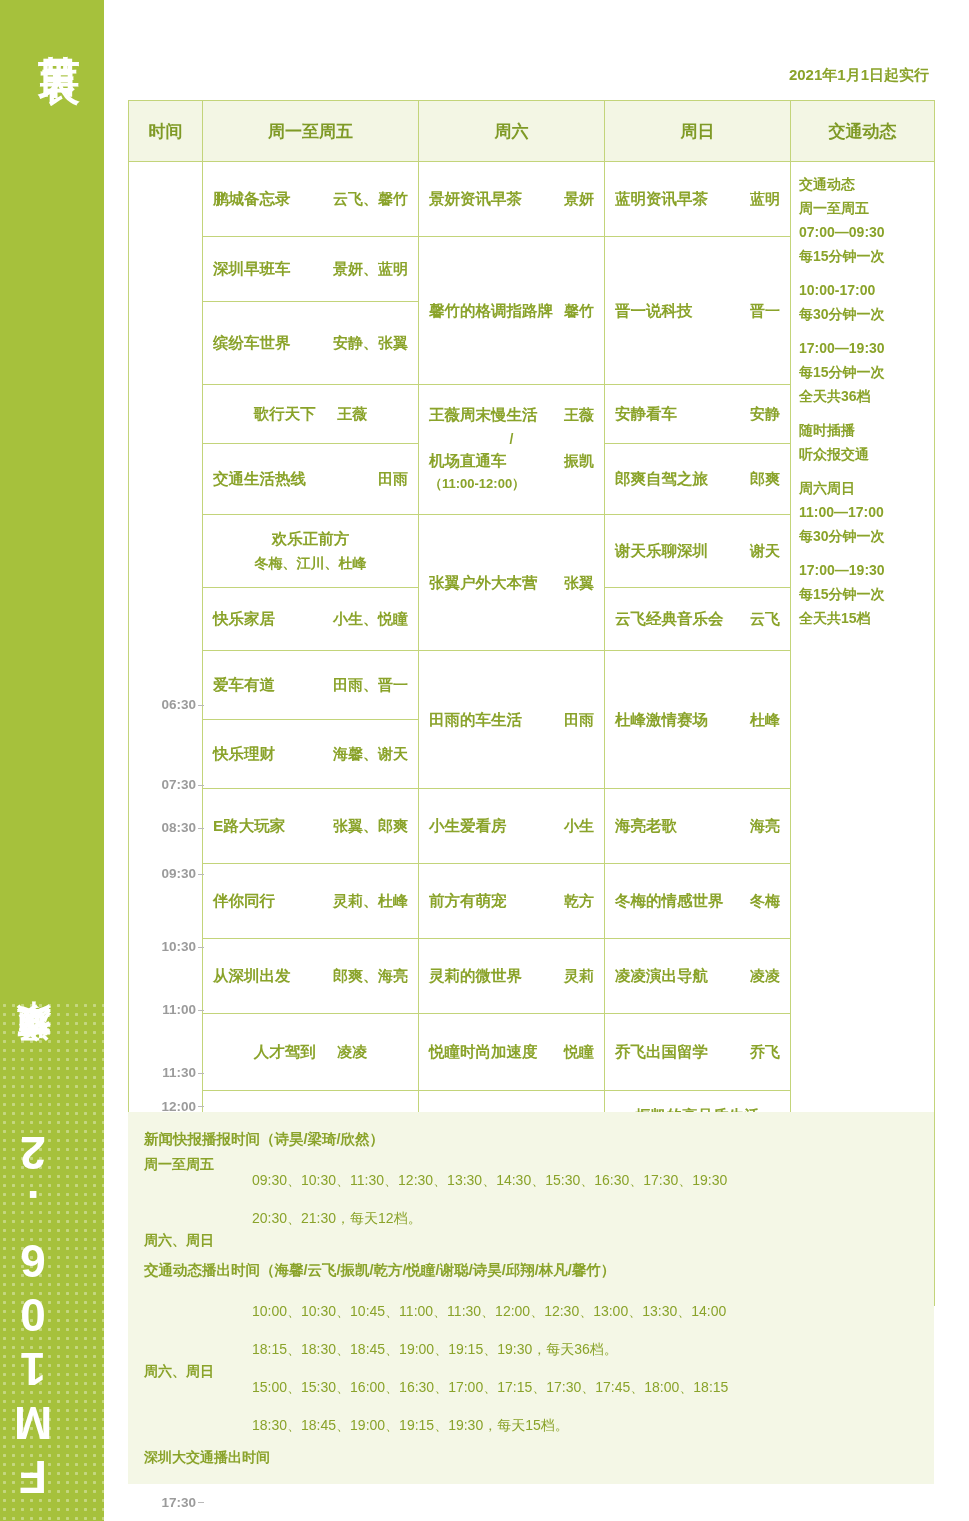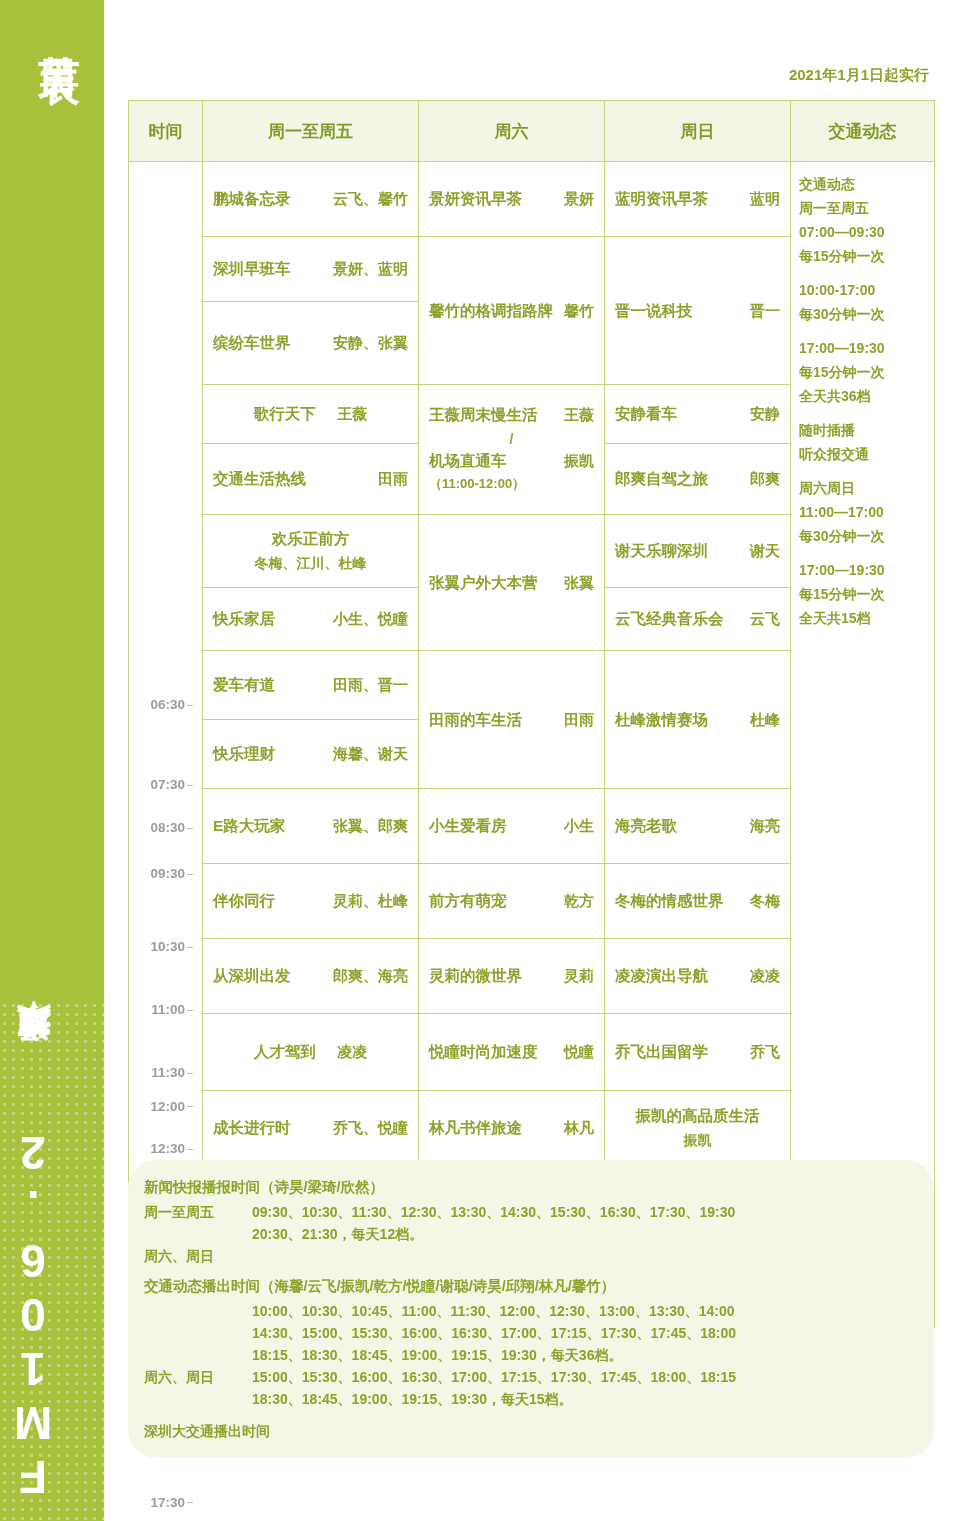--- a/index.html
+++ b/index.html
@@ -62,21 +62,21 @@
     font-size:17px;font-weight:bold;color:#7f9a26;
     background:#f3f6e4;
   }
   col.c-time{width:74px;}
   col.c-wd{width:216px;}
   col.c-sat{width:186px;}
   col.c-sun{width:186px;}
   col.c-traffic{width:144px;}
 
   td.time{
-    padding:11px;position:relative;background:#ffffff;
+    padding:0;position:relative;background:#ffffff;
     font-size:13.5px;color:#8f8f8f;font-weight:bold;
     text-align:left;
   }
   .tcol{position:relative;height:100%;}
   .tlabel{
     position:absolute;right:6px;
     font-size:13.5px;color:#9b9b9b;font-weight:bold;
     white-space:nowrap;
   }
   .tlabel::after{
@@ -106,35 +106,34 @@
   td.traffic{
     padding:10px 8px;
     font-size:14px;line-height:24px;color:#8aa32a;font-weight:bold;
     vertical-align:top;
     text-align:left;
   }
   td.traffic .gap{display:block;height:10px;}
 
   
   #notes{
-    position:absolute;left:24px;top:1160px;width:806px;
+    position:absolute;left:24px;top:1112px;width:806px;
     background:#f4f7e6;
     padding:14px 0 16px 16px;
     box-sizing:border-box;
     color:#8aa32a;
-    border-radius:28px;
   }
   #notes .hd{
     font-size:14.5px;font-weight:bold;margin:4px 0 4px 0;
   }
   #notes .ln{
     font-size:14px;line-height:22px;display:flex;
   }
   #notes .ln .lbl{width:108px;flex:0 0 108px;font-weight:bold;}
-  #notes .ln .val{flex:1;font-weight:bold;}
+  #notes .ln .val{flex:1;font-weight:normal;margin-top:16px;}
   #notes .ln.cont .lbl{visibility:hidden;}
   #notes .blk{margin-bottom:10px;}
 </style>
 </head>
 <body>
 
 <div id="left-band">
   <div id="band-title">节目表</div>
   <div id="dots"></div>
   <div id="band-freq">
@@ -526,24 +525,20 @@
     </div>
 
     <div class="blk">
       <div class="hd">交通动态播出时间（海馨/云飞/振凯/乾方/悦瞳/谢聪/诗昊/邱翔/林凡/馨竹）</div>
       <div class="ln cont">
         <span class="lbl">周一到周五</span>
         <span class="val">10:00、10:30、10:45、11:00、11:30、12:00、12:30、13:00、13:30、14:00</span>
       </div>
       <div class="ln cont">
         <span class="lbl">周一到周五</span>
-        <span class="val">14:30、15:00、15:30、16:00、16:30、17:00、17:15、17:30、17:45、18:00</span>
-      </div>
-      <div class="ln cont">
-        <span class="lbl">周一到周五</span>
         <span class="val">18:15、18:30、18:45、19:00、19:15、19:30，每天36档。</span>
       </div>
       <div class="ln">
         <span class="lbl">周六、周日</span>
         <span class="val">15:00、15:30、16:00、16:30、17:00、17:15、17:30、17:45、18:00、18:15</span>
       </div>
       <div class="ln cont">
         <span class="lbl">周六、周日</span>
         <span class="val">18:30、18:45、19:00、19:15、19:30，每天15档。</span>
       </div>

